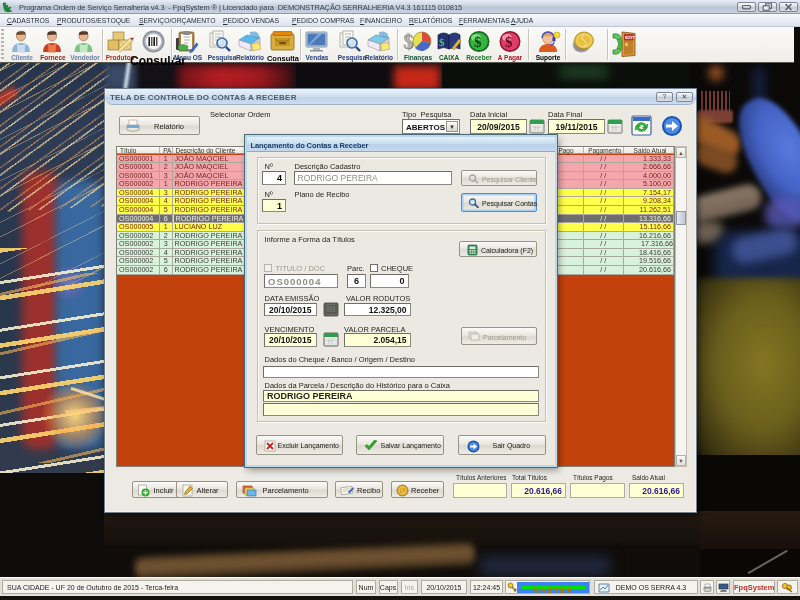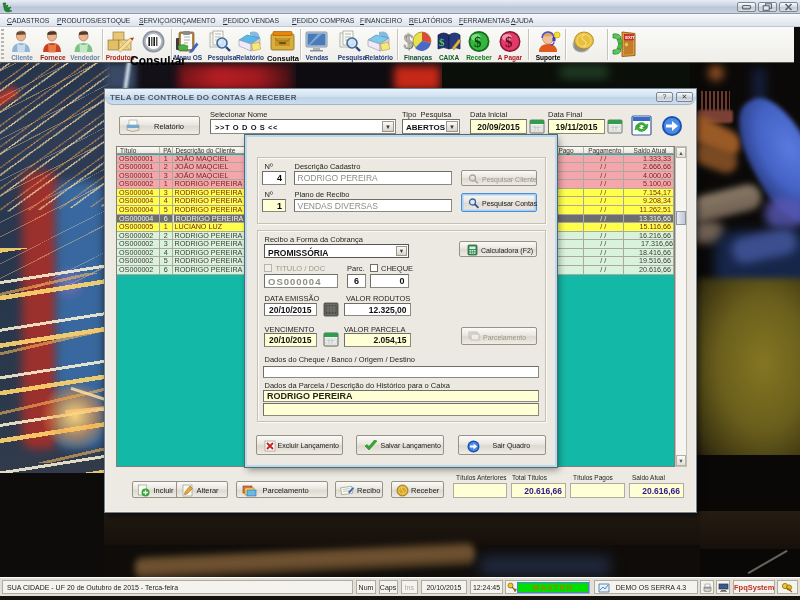--- a/index.html
+++ b/index.html
@@ -22,21 +22,21 @@
   
   .win-btn { background:linear-gradient(#FBFAF8,#EAE7E0 45%,#DDD9D0 55%,#EFECE5); border:1px solid #979286; border-radius:2px; position:absolute; font-size:7.5px; color:#1A1A1A; white-space:nowrap; }
   .sunken { background:#FFFFFF; border:1px solid #8A8A82; border-top-color:#6E6E66; border-left-color:#6E6E66; position:absolute; }
   .ylw { background:#FFFFD6; }
   .lbl { position:absolute; font-size:7.5px; color:#26261E; white-space:nowrap; }
   
   #mainwin { position:absolute; left:104px; top:88px; width:593px; height:425px; background:#ECEAE3; border:1px solid #72808E; box-shadow:0 0 0 1px rgba(255,255,255,.35) inset, 2px 3px 6px rgba(0,0,0,.5); z-index:10; }
   #mw-title { position:absolute; left:0; top:0; width:100%; height:16px; background:linear-gradient(#E9F2FA 0%, #CFE0F0 50%, #BFD3E8 55%, #CBDCEE 100%); border-bottom:1px solid #9FB4C9;border-radius:8px; }
   #mw-title .t { position:absolute; left:5px; top:3.5px; font-size:8px; white-space:nowrap; font-weight:bold; color:#4A5A6A; letter-spacing:.2px; }
   
-  #grid { position:absolute; left:11px; top:57px; width:559px; height:321px; background:#14b8a6; border:1px solid #827F76; }
+  #grid { position:absolute; left:11px; top:57px; width:559px; height:321px; background:#c2410c; border:1px solid #827F76; }
   .hdr { position:absolute; top:0; height:7px; background:linear-gradient(#FBFBF9,#E9E7E1); border-right:1px solid #B8B5AC; border-bottom:1px solid #9A978E; font-size:6.5px; color:#33322C; padding-left:3px; }
   .row { position:absolute; left:0; width:557px; height:8.58px; font-size:7.2px; color:#701F18; }
   .cell { position:absolute; top:0; height:100%; border-right:1px solid #ABA8A0; border-bottom:1px solid #ABA8A0; overflow:hidden; line-height:8.5px; }
   
   #vsb { position:absolute; left:570px; top:57px; width:12px; height:321px; background:#F6F5F1; border:1px solid #C2BFB5; }
   .sbtn { position:absolute; left:0; width:10px; height:11px; background:linear-gradient(#FAFAF8,#E2DFD6); border:1px solid #B5B2A8; font-size:5.5px; text-align:center; line-height:10px; color:#555; }
   
   #dlg { position:absolute; left:244.5px; top:134.5px; width:312px; height:332px; background:#EBE9E2; border:2px solid #BDD8E8; outline:1px solid #4E6A78; box-shadow:2px 3px 7px rgba(0,0,0,.4); z-index:30; }
   #dlg-title { position:absolute; left:0; top:0; width:100%; height:15px; background:linear-gradient(#E3F0FB 0%, #C8DCF0 50%, #B7D0E9 55%, #C5D9EE 100%); border-bottom:1px solid #8FA9C4; }
   #dlg-title .t { position:absolute; left:4px; top:4px; font-size:7.5px; letter-spacing:-.1px; white-space:nowrap; font-weight:bold; color:#1C3D66; }
@@ -99,20 +99,21 @@
 
     <div class="abs" style="left:104px;top:448px;width:596px;height:36px;background:linear-gradient(180deg,#221A12,#150F0A);"></div>
     <div class="abs" style="left:104px;top:482px;width:596px;height:58px;background:#0F0C09;"></div>
     <div class="abs" style="left:135px;top:487px;width:340px;height:23px;background:linear-gradient(180deg,#5A4426,#765634 50%,#3A2C18);border-radius:8px;filter:blur(3px);transform:rotate(-2.5deg);"></div>
     <div class="abs" style="left:480px;top:493px;width:130px;height:20px;background:#20293E;filter:blur(7px);"></div>
   </div>
   <div id="titlebar">
     <svg class="abs" style="left:2px;top:2px" width="11" height="11" viewBox="0 0 11 11">
       <path d="M1 1 L4 1 L3 4 L6 3 L5 6 L9 5 L7 8 L10 9 L6 10 L3 9 L2 6 Z" fill="#1E8A2E" stroke="#0A5A1A" stroke-width=".5"></path>
     </svg>
+    <div class="ttext">Programa Ordem de Serviço Serralheria v4.3&nbsp; - FpqSystem ® | Licenciado para&nbsp; DEMONSTRAÇÃO SERRALHERIA V4.3 161115 010815</div>
     <div class="wbtn" style="left:737px;"><svg width="17" height="8" viewBox="0 0 17 8">
         <rect x="4.5" y="2.5" width="8" height="3.4" rx="1.2" fill="none" stroke="#5A6470" stroke-width="1.2"></rect>
       </svg></div>
     <div class="wbtn" style="left:758px;"><svg width="17" height="8" viewBox="0 0 17 8">
         <rect x="6.5" y="0.8" width="6" height="4.5" fill="none" stroke="#5A6470" stroke-width="1.1"></rect>
         <rect x="4.2" y="2.8" width="6" height="4.5" fill="#E8ECF2" stroke="#5A6470" stroke-width="1.1"></rect>
       </svg></div>
     <div class="wbtn" style="left:779px;"><svg width="17" height="8" viewBox="0 0 17 8">
         <path d="M5.5 1 L11.5 7 M11.5 1 L5.5 7" stroke="#5A6470" stroke-width="1.6"></path>
       </svg></div>
@@ -315,25 +316,21 @@
     </div>
 
     <div class="win-btn" style="left:14px;top:27px;width:81px;height:19px;">
       <svg class="abs" style="left:5px;top:2px" width="16" height="14" viewBox="0 0 16 14">
         <path d="M2 6 h12 v5 q-6 3 -12 0z" fill="#E8E4DA" stroke="#8A867C" stroke-width=".6"></path>
         <path d="M4 1 h8 v5 h-8z" fill="#FBFBF6" stroke="#9A9A92" stroke-width=".6"></path>
         <rect x="2" y="6" width="12" height="3" fill="#70A8D8"></rect>
       </svg>
       <span class="abs" style="left:34px;top:5px;">Relatório</span>
     </div>
-    <div class="lbl" style="left:105px;top:21px;">Selecionar Nome</div>
-    <div class="sunken" style="left:105px;top:29.5px;width:186px;height:15px;font-size:8px;font-weight:bold;color:#111;">
-      <span class="abs" style="left:4px;top:3.5px;letter-spacing:.6px;font-size:7.5px;">&gt;&gt;T O D O S &lt;&lt;</span>
-      <div class="abs" style="right:1px;top:1px;width:12px;height:11px;background:linear-gradient(#FBFAF8,#D8D4CA);border:1px solid #9A968A;font-size:6px;text-align:center;line-height:10px;color:#333;">▼</div>
-    </div>
+    <div class="lbl" style="left:105px;top:21px;">Selecionar Ordem</div>
     <div class="lbl" style="left:297px;top:21px;">Tipo&nbsp; Pesquisa</div>
     <div class="sunken" style="left:297px;top:29.5px;width:58px;height:15px;font-size:8px;font-weight:bold;color:#111;">
       <span class="abs" style="left:3px;top:3px;">ABERTOS</span>
       <div class="abs" style="right:1px;top:1px;width:12px;height:11px;background:linear-gradient(#FBFAF8,#D8D4CA);border:1px solid #9A968A;font-size:6px;text-align:center;line-height:10px;color:#333;">▼</div>
     </div>
     <div class="lbl" style="left:365px;top:21px;">Data Inicial</div>
     <div class="sunken ylw" style="left:365px;top:29.5px;width:57px;height:15px;font-size:8.5px;font-weight:bold;color:#111;text-align:center;line-height:14px;">20/09/2015</div>
     <svg class="abs" style="left:424px;top:29px" width="16" height="16" viewBox="0 0 16 16">
       <rect x="1" y="2" width="14" height="13" rx="1" fill="#F4F4EE" stroke="#55554E" stroke-width=".8"></rect>
       <rect x="1" y="2" width="14" height="4" fill="#2E9E4E"></rect>
@@ -560,49 +557,47 @@
     <div class="lbl" style="left:351px;top:385px;font-size:6.5px;">Títulos Anteriores</div>
     <div class="lbl" style="left:407px;top:385px;font-size:6.5px;">Total Títulos</div>
     <div class="lbl" style="left:468px;top:385px;font-size:6.5px;">Títulos Pagos</div>
     <div class="lbl" style="left:527px;top:385px;font-size:6.5px;">Saldo Atual</div>
     <div class="sunken ylw" style="left:348px;top:394px;width:54px;height:15px;border-color:#B0ACA0;"></div>
     <div class="sunken ylw" style="left:406px;top:394px;width:55px;height:15px;border-color:#B0ACA0;font-size:8.5px;font-weight:bold;color:#2A1A8A;text-align:right;line-height:14px;padding-right:3px;">20.616,66</div>
     <div class="sunken ylw" style="left:465px;top:394px;width:55px;height:15px;border-color:#B0ACA0;"></div>
     <div class="sunken ylw" style="left:524px;top:394px;width:55px;height:15px;border-color:#B0ACA0;font-size:8.5px;font-weight:bold;color:#2A1A8A;text-align:right;line-height:14px;padding-right:3px;">20.616,66</div>
   </div>
   <div id="dlg">
+    <div id="dlg-title">
+      <div class="t">Lançamento do Contas a Receber</div>
+    </div>
     <div class="grp" style="left:10px;top:20px;width:289px;height:67px;"></div>
     <div class="lbl" style="left:18px;top:25.5px;">Nº</div>
     <div class="sunken" style="left:15.5px;top:34.5px;width:24px;height:13.5px;font-size:9px;font-weight:bold;text-align:right;line-height:12px;padding-right:3px;">4</div>
     <div class="lbl" style="left:48px;top:25.5px;">Descrição Cadastro</div>
     <div class="sunken" style="left:47px;top:34.5px;width:158px;height:13.5px;font-size:8.5px;color:#8E8E86;line-height:12px;padding-left:3px;">RODRIGO PEREIRA</div>
     <div class="lbl" style="left:18px;top:53.5px;">Nº</div>
     <div class="sunken ylw" style="left:15.5px;top:62px;width:24px;height:13.5px;font-size:9px;font-weight:bold;text-align:right;line-height:12px;padding-right:3px;">1</div>
     <div class="lbl" style="left:48px;top:53.5px;">Plano de Recibo</div>
-    <div class="sunken" style="left:47px;top:62px;width:158px;height:13.5px;font-size:8.5px;color:#8E8E86;line-height:12px;padding-left:3px;">VENDAS DIVERSAS</div>
     <div class="win-btn" style="left:214.5px;top:33.5px;width:76px;height:16px;color:#9C988C;">
       <svg class="abs" style="left:6px;top:3px" width="11" height="10" viewBox="0 0 11 10">
         <circle cx="4.5" cy="4" r="3" fill="none" stroke="#A8A49A" stroke-width="1.3"></circle>
         <line x1="6.7" y1="6.2" x2="10" y2="9.3" stroke="#A8A49A" stroke-width="1.5"></line>
       </svg>
       <span class="abs" style="left:20px;top:4.5px;font-size:7px;">Pesquisar Cliente</span>
     </div>
     <div class="win-btn" style="left:214.5px;top:56.5px;width:76px;height:18.5px;border:1px solid #4A90D8;box-shadow:0 0 0 1.5px #A8CEF0 inset;">
       <svg class="abs" style="left:6px;top:4px" width="12" height="11" viewBox="0 0 12 11">
         <circle cx="4.5" cy="4" r="3" fill="#D8E8F8" stroke="#3A66A0" stroke-width="1.3"></circle>
         <line x1="6.7" y1="6.2" x2="10.5" y2="9.8" stroke="#2A4A80" stroke-width="1.6"></line>
       </svg>
       <span class="abs" style="left:20px;top:5.5px;font-size:7px;">Pesquisar Contas</span>
     </div>
     <div class="grp" style="left:10px;top:93px;width:289px;height:192px;"></div>
-    <div class="lbl" style="left:18px;top:98px;">Recibo a Forma da Cobrança</div>
-    <div class="sunken" style="left:17.5px;top:107.5px;width:145px;height:13.5px;border-color:#55554E;font-size:8.5px;font-weight:bold;color:#111;">
-      <span class="abs" style="left:3px;top:2.5px;">PROMISSÓRIA</span>
-      <div class="abs" style="right:1px;top:1px;width:11px;height:10px;background:linear-gradient(#FBFAF8,#D8D4CA);border:1px solid #9A968A;font-size:5.5px;text-align:center;line-height:9px;color:#333;">▼</div>
-    </div>
+    <div class="lbl" style="left:18px;top:98px;">Informe a Forma da Títulos</div>
     <div class="win-btn" style="left:212.5px;top:104px;width:78px;height:16.5px;">
       <svg class="abs" style="left:7px;top:2.5px" width="11" height="12" viewBox="0 0 11 12">
         <rect x="1" y="1" width="9" height="10" rx="1" fill="#3A8E5A" stroke="#1A5A34" stroke-width=".7"></rect>
         <rect x="2.5" y="2.5" width="6" height="2.5" fill="#D8F0E0"></rect>
         <g fill="#D8F0E0">
           <rect x="2.5" y="6" width="1.6" height="1.4"></rect>
           <rect x="4.7" y="6" width="1.6" height="1.4"></rect>
           <rect x="6.9" y="6" width="1.6" height="1.4"></rect>
           <rect x="2.5" y="8.4" width="1.6" height="1.4"></rect>
           <rect x="4.7" y="8.4" width="1.6" height="1.4"></rect>
@@ -677,21 +672,21 @@
     <div class="sp" style="left:356px;width:20px;">Num</div>
     <div class="sp" style="left:378.5px;width:19px;">Caps</div>
     <div class="sp" style="left:401px;width:16.5px;color:#ABA89E;">Ins</div>
     <div class="sp" style="left:421px;width:46px;">20/10/2015</div>
     <div class="sp" style="left:470px;width:33px;">12:24:45</div>
     <div class="sp" style="left:505px;width:85px;padding:0;">
       <svg class="abs" style="left:1px;top:1px" width="11" height="11" viewBox="0 0 11 11">
         <circle cx="3.5" cy="3.5" r="2.5" fill="#F0C82A" stroke="#8A6A10" stroke-width=".8"></circle>
         <path d="M5 5 L9 9 M8 7 l1.5 1M7 8.5 l1.5 1" stroke="#8A6A10" stroke-width="1.2"></path>
       </svg>
-      <div class="abs" style="left:11px;top:1px;width:72px;height:11px;background:#00E000;border:1px solid #3b82f6;font-size:7.5px;font-weight:bold;color:#A87A00;line-height:10px;letter-spacing:1.5px;text-align:center;">MASTER</div>
+      <div class="abs" style="left:11px;top:1px;width:72px;height:11px;background:#00E000;border:4px solid #3b82f6;font-size:7.5px;font-weight:bold;color:#A87A00;line-height:10px;letter-spacing:1.5px;text-align:center;">MASTER</div>
     </div>
     <div class="sp" style="left:594px;width:104px;">
       <svg class="abs" style="left:3px;top:2px" width="12" height="10" viewBox="0 0 12 10">
         <path d="M1 1 h10 v8 h-10z" fill="#E8F0F8" stroke="#4A6A9A" stroke-width=".8"></path>
         <path d="M2 7 l3 -3 2 2 3 -4" stroke="#3A8AD8" stroke-width="1" fill="none"></path>
       </svg>
       <span style="margin-left:10px;">DEMO OS SERRA 4.3</span>
     </div>
     <div class="sp" style="left:700px;width:14px;padding:0;">
       <svg style="margin-top:1.5px" width="11" height="10" viewBox="0 0 11 10">

